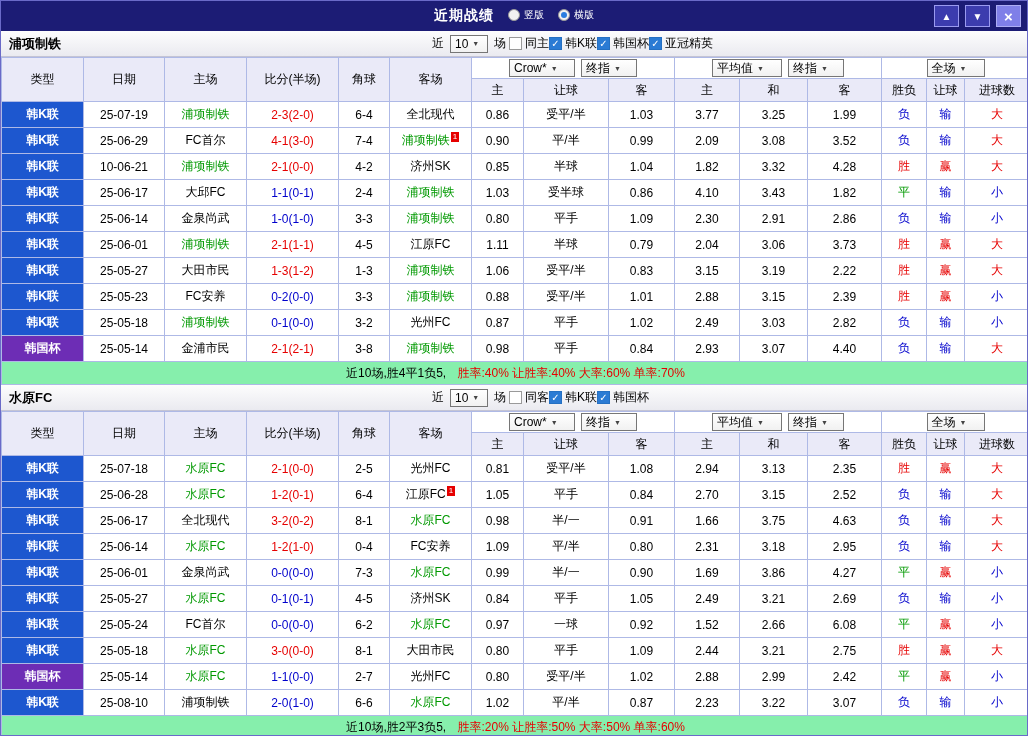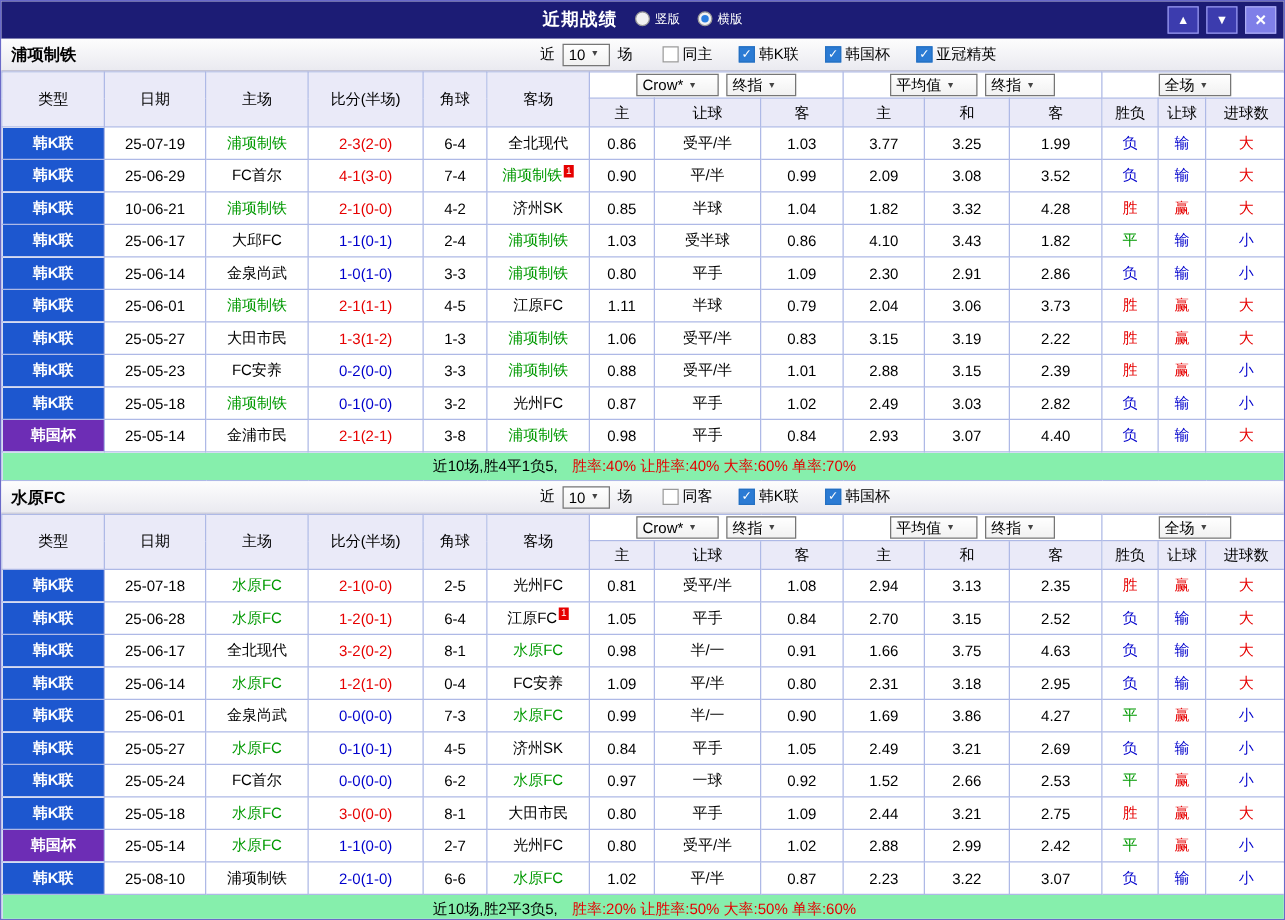--- a/index.html
+++ b/index.html
@@ -17,21 +17,21 @@
   .radio-label { font-size:10px; color:#fff; }
   .tb-buttons { position:absolute; right:6px; top:4px; display:flex; gap:6px; }
   .tb-btn { width:25px; height:22px; background:#3c3cae; border:1px solid #9a9af0; color:#fff; display:flex; align-items:center; justify-content:center; font-size:10px; cursor:pointer; }
   .tb-btn.close { background:#7f7fe8; border-color:#acacf4; font-size:15px; font-weight:bold; }
 
   
   .secbar { height:26px; background:linear-gradient(#fdfdfd,#eaeaf0); border-bottom:1px solid #c4c4d4; position:relative; display:flex; align-items:center; }
   .secteam { font-weight:bold; font-size:13px; padding-left:8px; }
   .filters { position:absolute; left:428px; top:0; height:100%; display:flex; align-items:center; }
   .flabel { margin:0 3px; font-size:12px; }
-  .cbwrap { display:inline-flex; align-items:center; margin-left:21px; cursor:pointer; }
+  .cbwrap { display:inline-flex; align-items:center; margin-left:0; cursor:pointer; }
   .cb { width:13px; height:13px; border:1px solid #9a9a9a; background:#fff; display:inline-flex; align-items:center; justify-content:center; font-size:10px; line-height:11px; color:#fff; margin-right:3px; }
   .cb.on { background:#2b7bd4; border-color:#2570c2; }
   .cblabel { font-size:12px; }
 
   
   .select { display:inline-flex; align-items:center; justify-content:space-between; height:18px; border:1px solid #767676; background:linear-gradient(#ffffff,#f1f1f1); padding:0 17px 0 4px; margin:0 3px; vertical-align:middle; cursor:pointer; }
   .sel-text { font-size:12px; white-space:nowrap; }
   .arr { font-size:7px; color:#444; margin-left:4px; }
 
   
@@ -541,21 +541,21 @@
             <td class="date">25-05-24</td>
             <td class="team"><span class="team-name">FC首尔</span></td>
             <td class="score sc-small">0-0(0-0)</td>
             <td class="corner">6-2</td>
             <td class="team focus"><span class="team-name">水原FC</span></td>
             <td class="odd">0.97</td>
             <td class="odd">一球</td>
             <td class="odd">0.92</td>
             <td class="odd">1.52</td>
             <td class="odd">2.66</td>
-            <td class="odd">2.53</td>
+            <td class="odd">6.08</td>
             <td class="res-d">平</td>
             <td class="res-w">赢</td>
             <td class="res-l">小</td>
           </tr>
           <tr class="match-row">
             <td class="lg">韩K联</td>
             <td class="date">25-05-18</td>
             <td class="team focus"><span class="team-name">水原FC</span></td>
             <td class="score sc-big">3-0(0-0)</td>
             <td class="corner">8-1</td>

